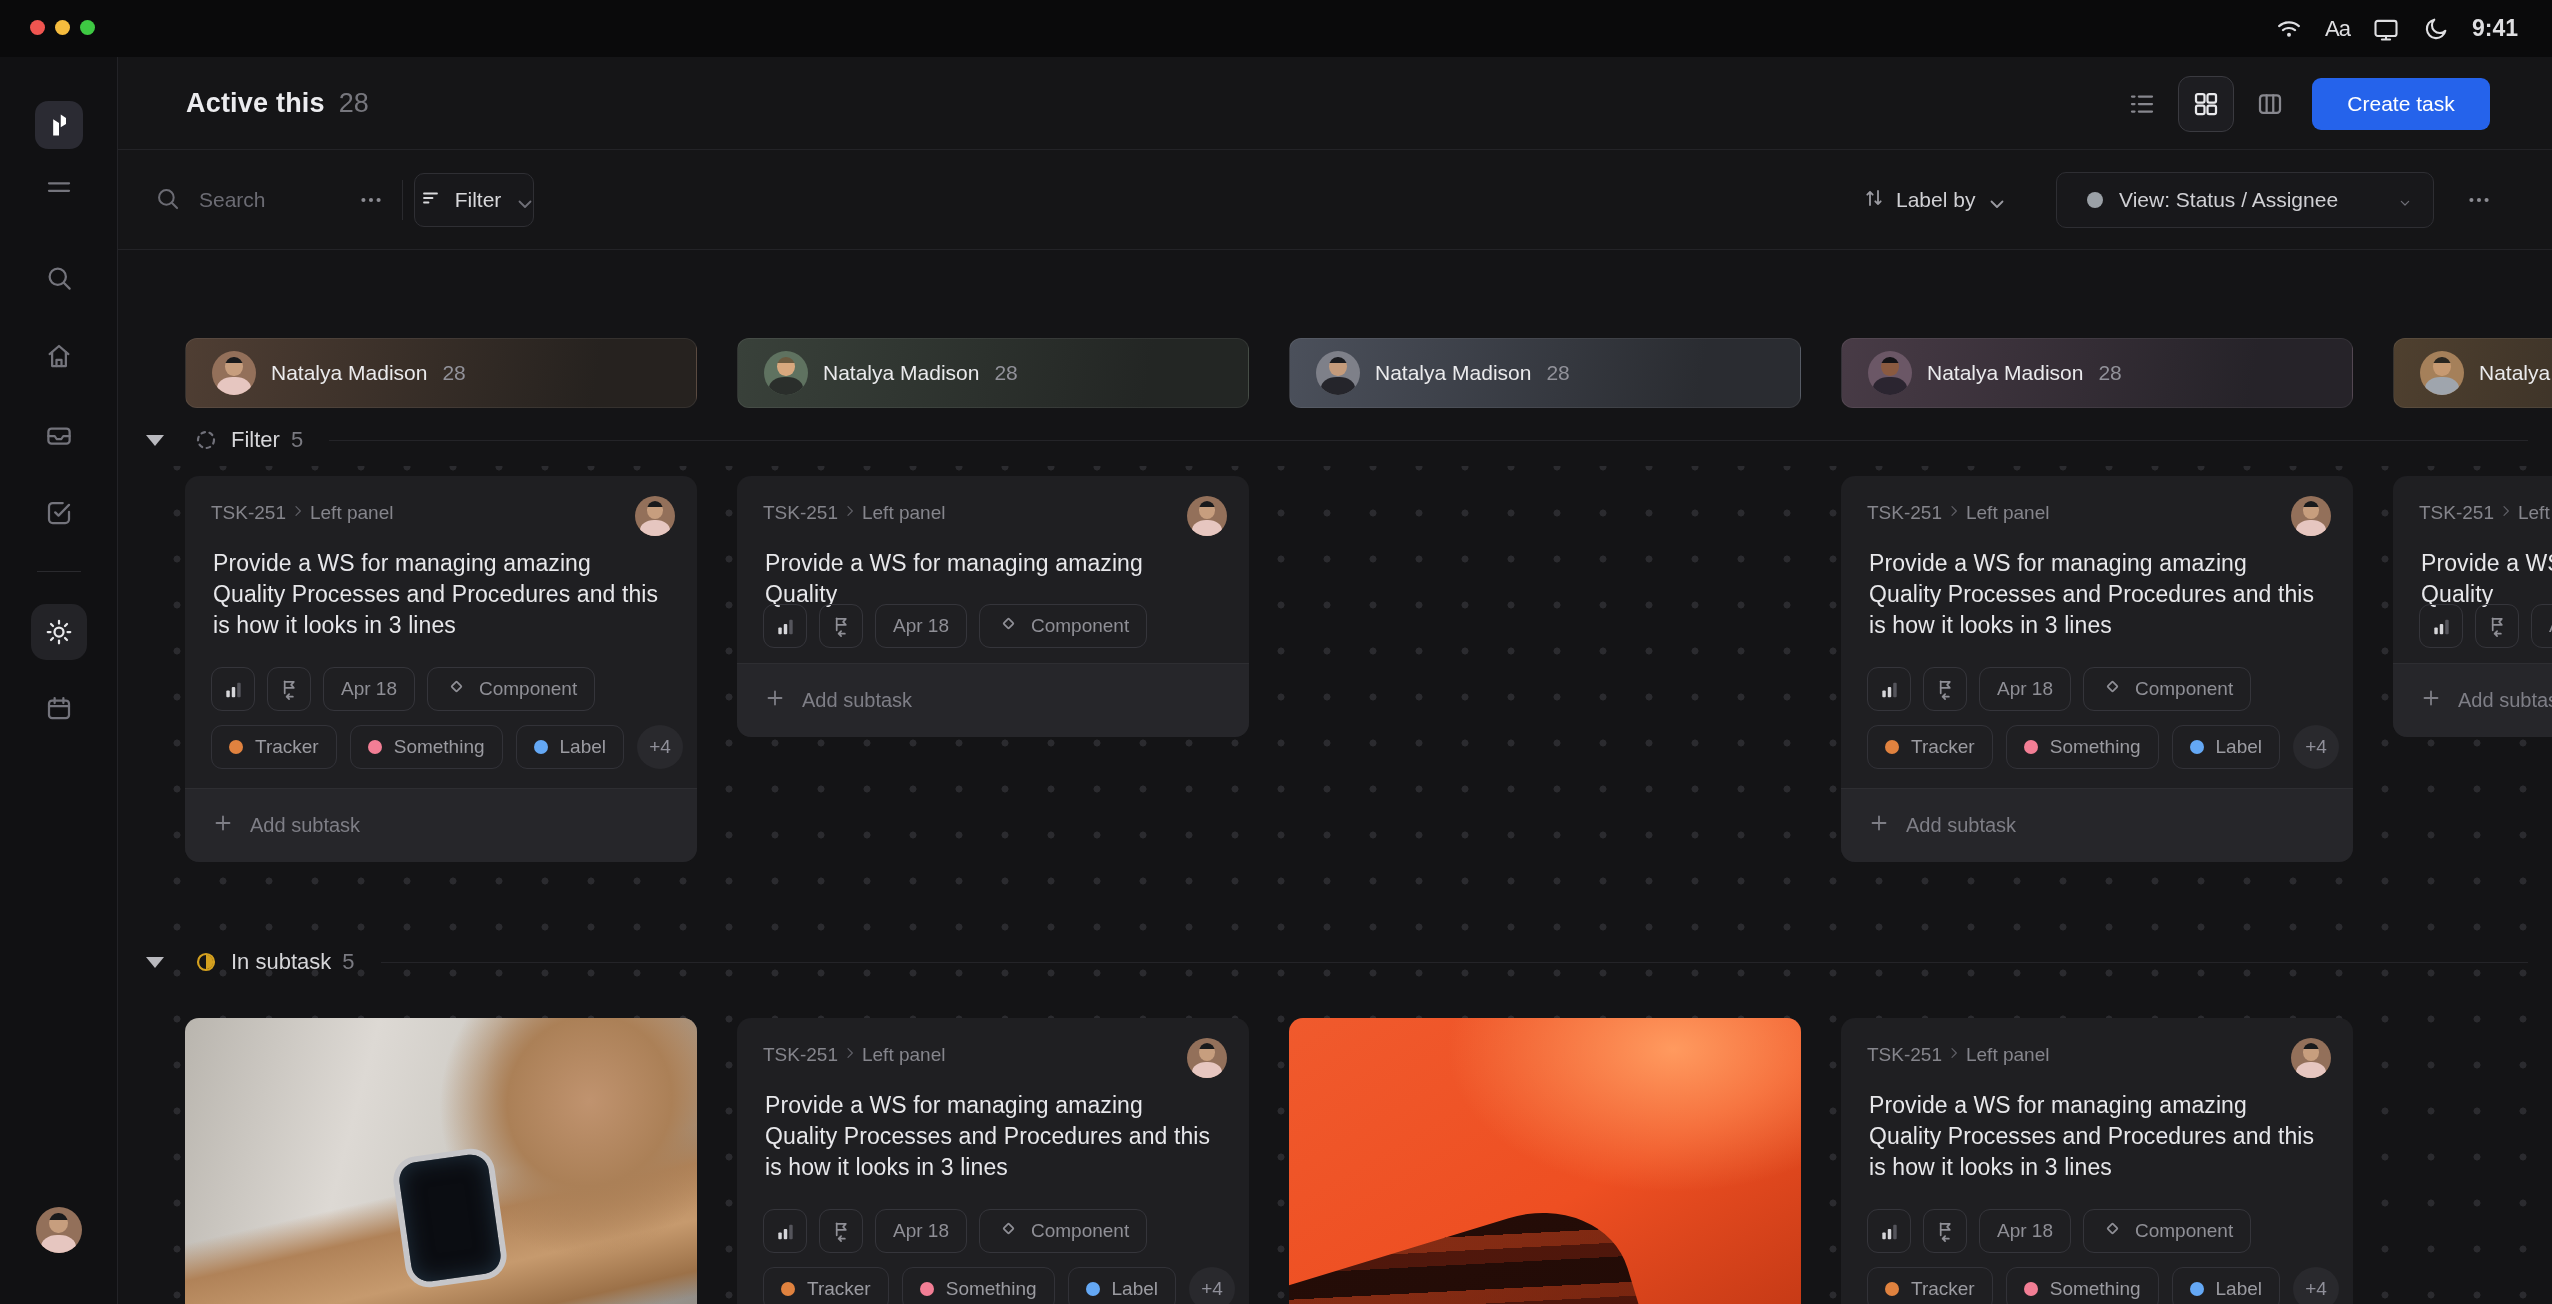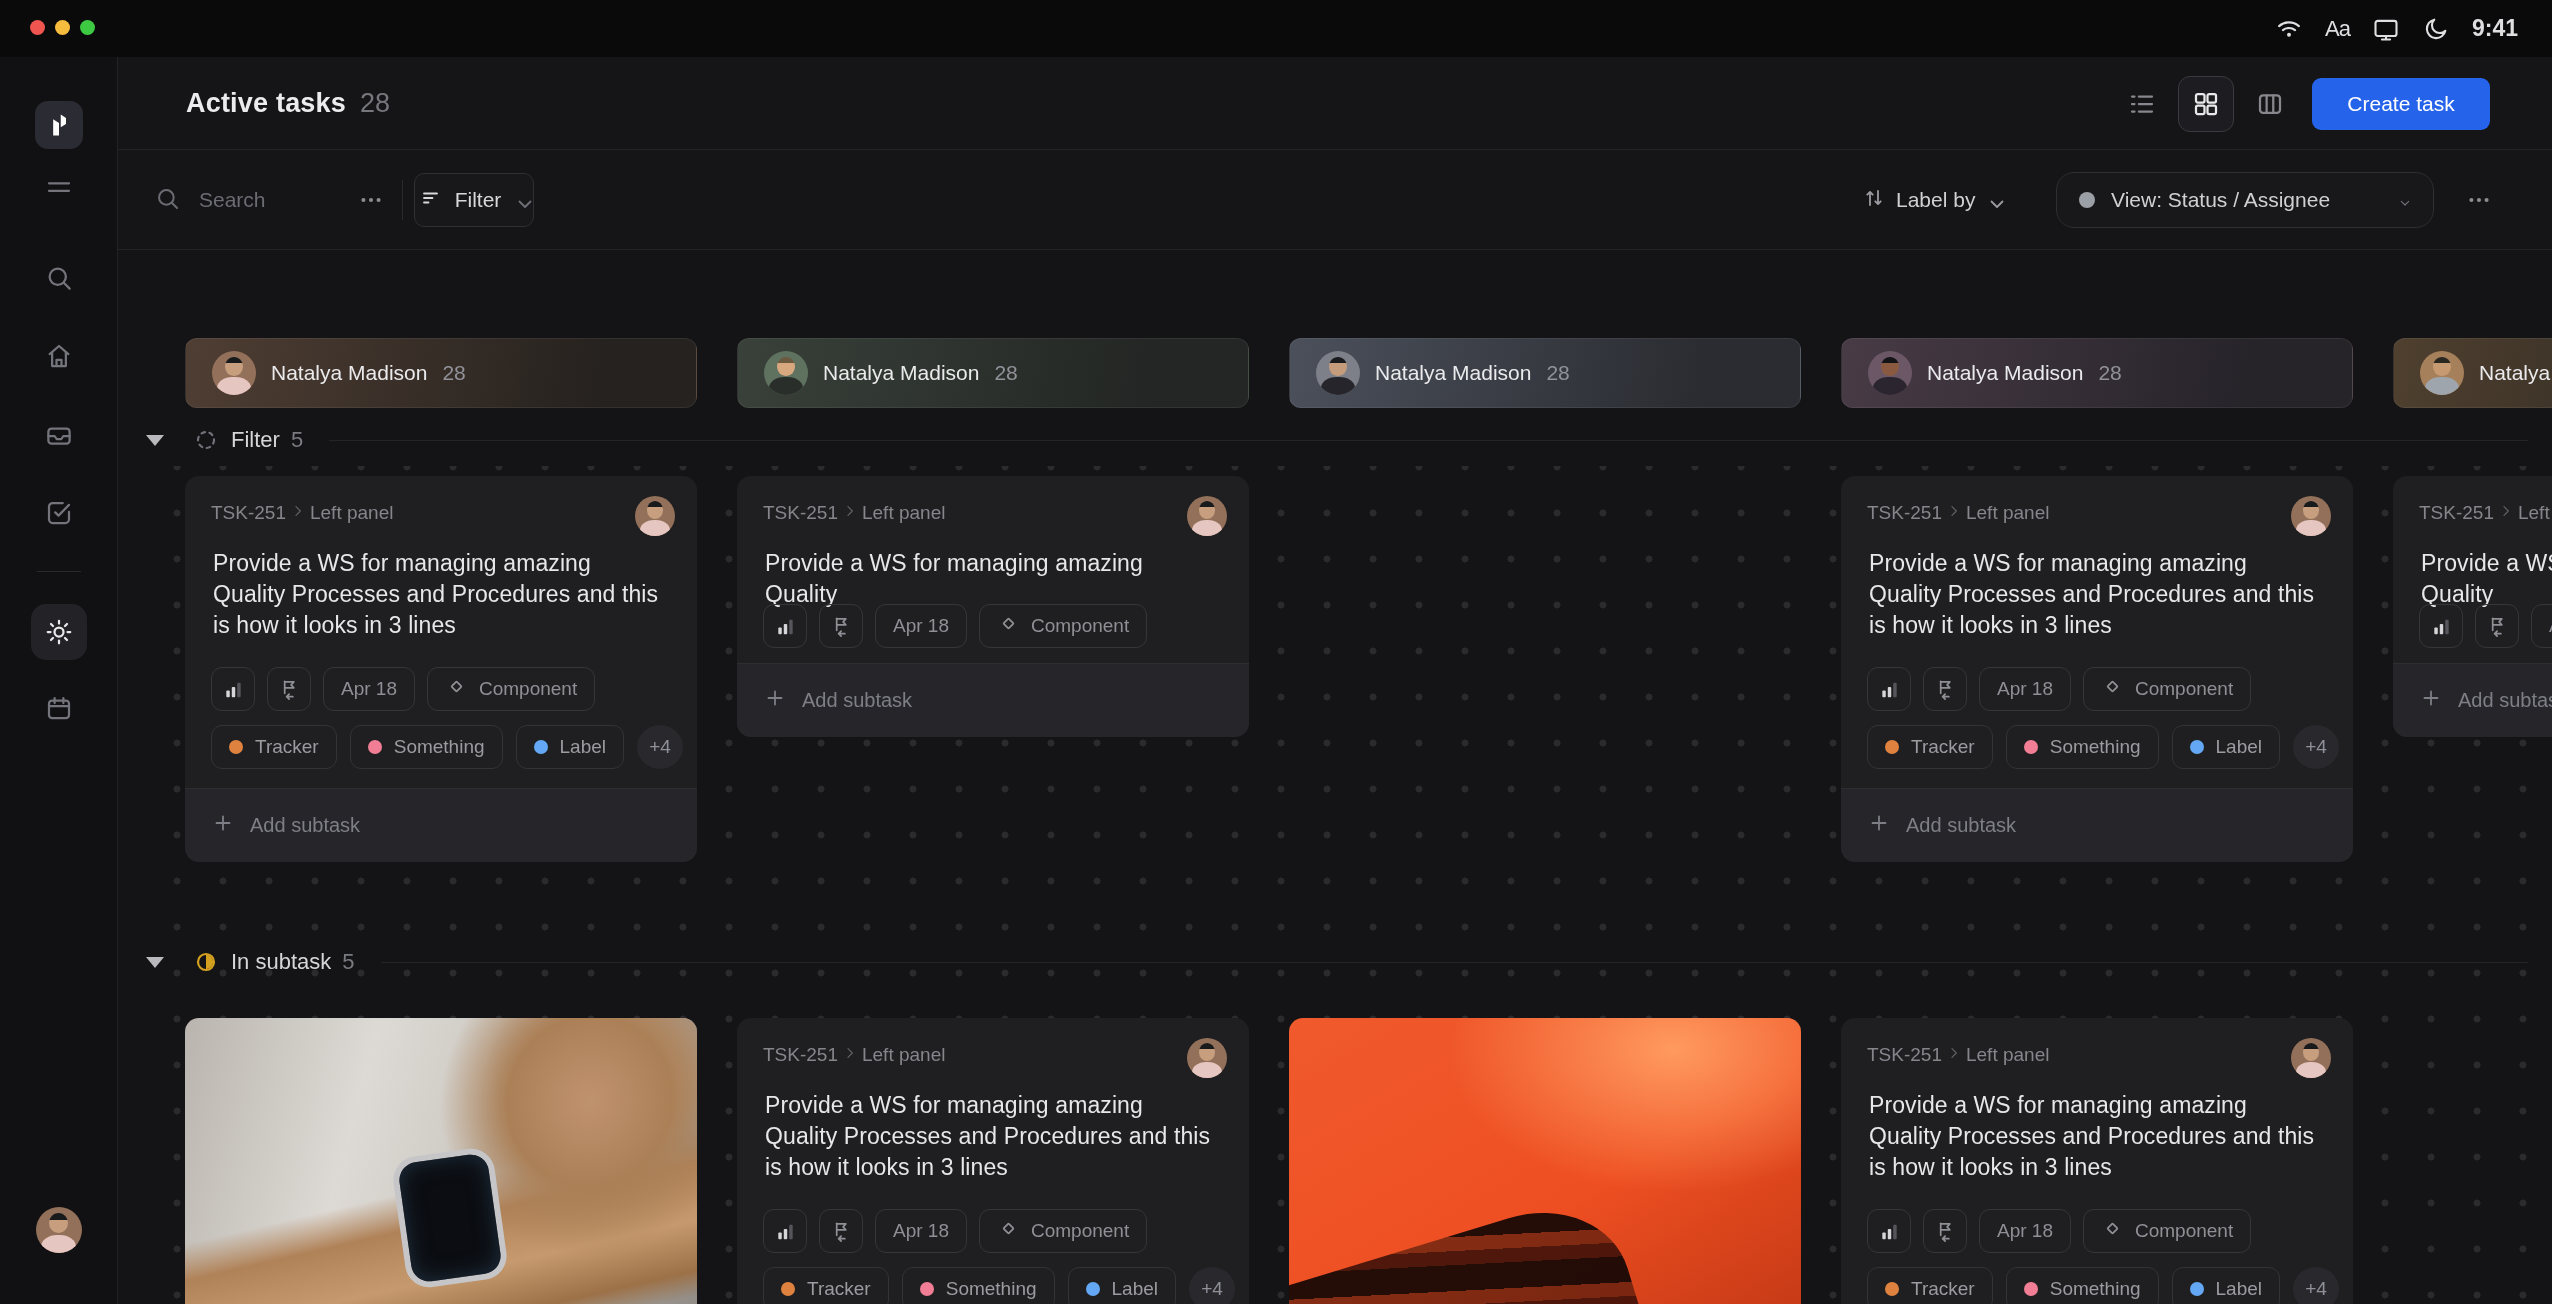--- a/index.html
+++ b/index.html
@@ -50,21 +50,21 @@
   .tb-dots { position:absolute; left:240px; top:37px; width:26px; height:26px; }
   .tb-sep { position:absolute; left:284px; top:30px; width:1px; height:40px; background:#2a2a2e; }
   .filter-btn { position:absolute; left:296px; top:23px; width:120px; height:54px; border:1px solid #2f2f34; background:#18181b;
     border-radius:10px; display:flex; align-items:center; justify-content:center; gap:12px; color:#d8d8db; font-size:21px; font-family:inherit; }
   .filter-btn svg { width:24px; height:24px; }
   .filter-btn .chev { width:16px; height:16px; color:#6f6f77; }
   .sort-wrap { position:absolute; left:1744px; top:0; height:100px; display:flex; align-items:center; gap:10px; color:#d0d0d4; font-size:21px; }
   .sort-wrap svg { width:24px; height:24px; color:#9a9aa1; }
   .sort-wrap .chev { width:16px; height:16px; color:#6f6f77; }
   .view-btn { position:absolute; left:1938px; top:22px; width:378px; height:56px; border:1px solid #2e2e33; background:#18181b;
-    border-radius:18px; display:flex; align-items:center; color:#d0d0d4; font-size:21px; font-family:inherit; padding:0 20px 0 22px; gap:16px; }
+    border-radius:10px; display:flex; align-items:center; color:#d0d0d4; font-size:21px; font-family:inherit; padding:0 20px 0 30px; gap:16px; }
   .view-dot { width:16px; height:16px; border-radius:50%; background:#9aa0a6; }
   .view-btn .chev { width:16px; height:16px; color:#6f6f77; margin-left:auto; }
   .vb-dots { position:absolute; left:2348px; top:37px; width:26px; height:26px; }
 
   
   .board { position:absolute; left:0; right:0; top:193px; bottom:0; background:#141416; overflow:hidden; }
   .dots-layer { position:absolute; left:22px; right:0; top:216px; bottom:0;
     background-image:radial-gradient(circle, #2b2b2f 3.2px, transparent 3.8px);
     background-size:46px 46px; background-position:14px 24px; }
 
@@ -224,21 +224,21 @@
         <path d="M4 10.5h16M8.5 4v4M15.5 4v4"></path>
       </svg>
     </div>
   <div class="side-item avatar av1 sz46 side-avatar"></div>
 </nav>
 
 <div class="main">
 
   <header class="page-header">
     <div class="page-title-wrap">
-      <h1 class="page-title">Active tasks</h1>
+      <h1 class="page-title">Active this</h1>
       <span class="page-count">28</span>
     </div>
     <div class="view-toggles">
       <span class="vt">
           <svg viewBox="0 0 24 24" fill="none" stroke="currentColor" stroke-width="1.8" stroke-linecap="round" stroke-linejoin="round" width="100%" height="100%">
             <path d="M4 6h2M4 12h2M4 18h2M9.5 6H20M9.5 12H20M9.5 18H20"></path>
           </svg>
         </span>
       <span class="vt active">
           <svg viewBox="0 0 24 24" fill="none" stroke="currentColor" stroke-width="1.8" stroke-linecap="round" stroke-linejoin="round" width="100%" height="100%">

